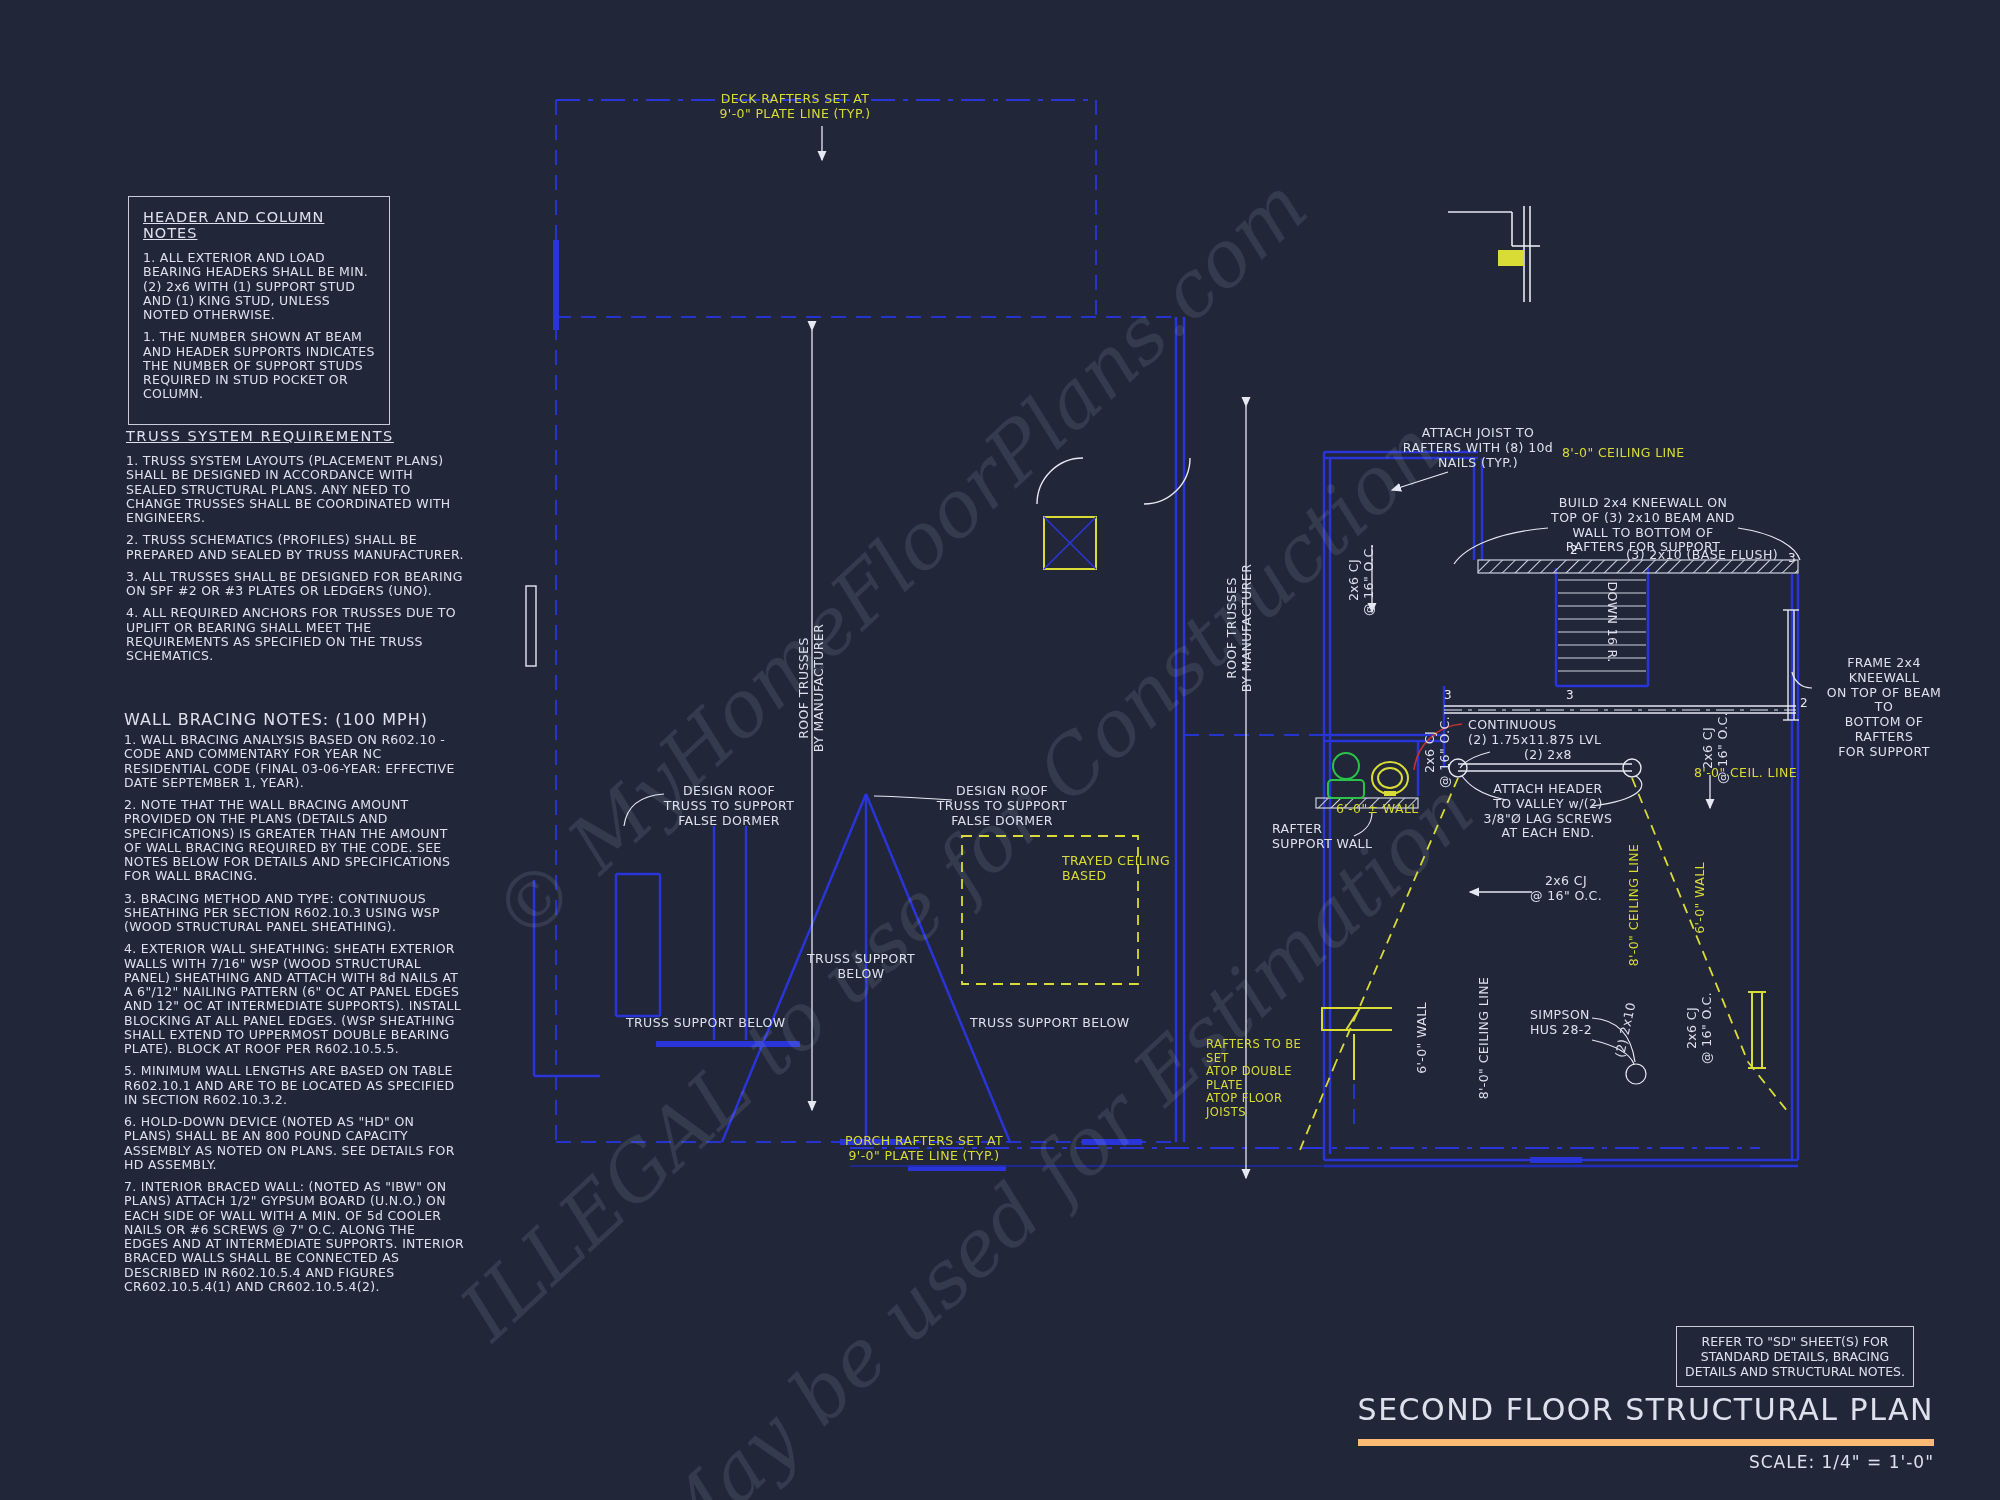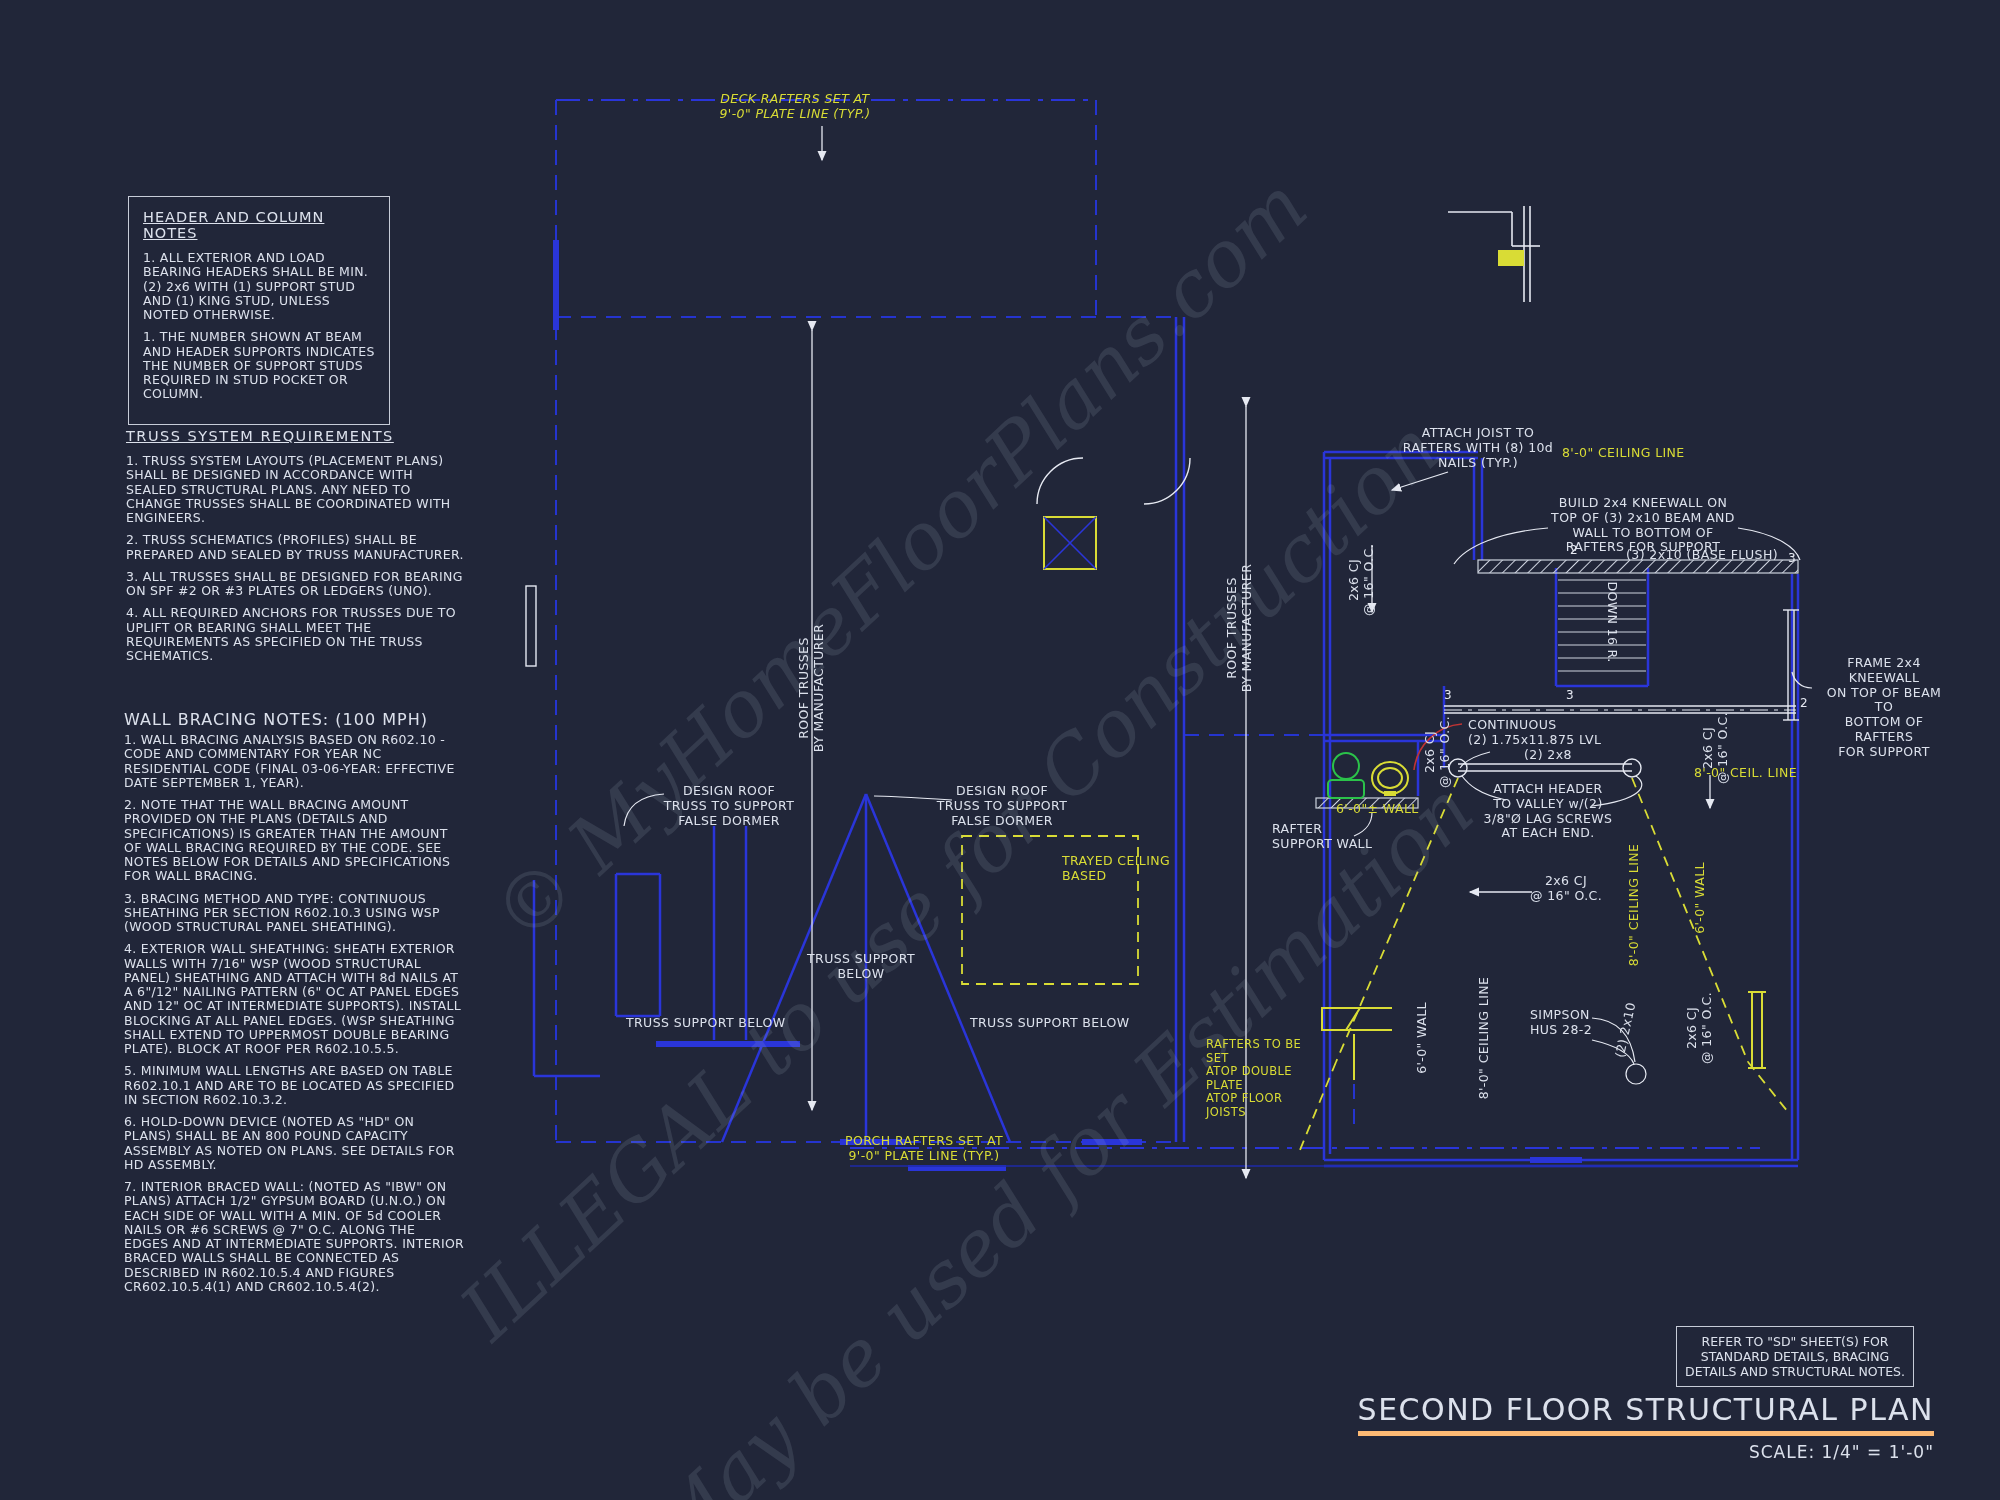--- a/index.html
+++ b/index.html
@@ -15,21 +15,21 @@
   .num{position:absolute;font-size:12px;color:#e6e9f2;}
   
   .notesbox{position:absolute;left:128px;top:196px;width:262px;border:1.5px solid #c7ccd8;
             padding:12px 14px 14px 14px;box-sizing:border-box;}
   .ntitle{font-size:14.5px;letter-spacing:1px;text-decoration:underline;margin-bottom:10px;}
   .nitem{font-size:12.5px;line-height:1.14;letter-spacing:.3px;margin-bottom:8px;}
   .nblock{position:absolute;width:340px;}
   .wm{position:absolute;font-family:"DejaVu Serif",serif;font-style:italic;font-size:78px;
       color:rgba(188,198,218,0.13);white-space:nowrap;transform:translate(-50%,-50%) rotate(-43deg);}
   .titleblk{position:absolute;right:66px;top:1392px;text-align:right;}
-  .tb-title{font-size:30px;letter-spacing:1.5px;border-bottom:5px solid #fdba74;padding-bottom:4px;}
+  .tb-title{font-size:30px;letter-spacing:1.5px;border-bottom:7px solid #fdba74;padding-bottom:12px;}
   .tb-scale{font-size:17px;letter-spacing:1px;margin-top:6px;}
   .sdbox{position:absolute;left:1676px;top:1326px;width:238px;border:1.5px solid #c7ccd8;
          padding:7px 8px;box-sizing:border-box;font-size:12.5px;line-height:1.2;text-align:center;}
 </style>
 </head>
 <body>
 
 <div id="sheet">
 
   <svg width="2000" height="1500" viewBox="0 0 2000 1500">
@@ -234,21 +234,21 @@
     <div class="ntitle" style="font-size:16px;text-decoration:none;margin-bottom:4px;">WALL BRACING NOTES: (100 MPH)</div>
     <div class="nitem">1. WALL BRACING ANALYSIS BASED ON R602.10 - CODE AND COMMENTARY FOR YEAR NC RESIDENTIAL CODE (FINAL 03-06-YEAR: EFFECTIVE DATE SEPTEMBER 1, YEAR).</div>
     <div class="nitem">2. NOTE THAT THE WALL BRACING AMOUNT PROVIDED ON THE PLANS (DETAILS AND SPECIFICATIONS) IS GREATER THAN THE AMOUNT OF WALL BRACING REQUIRED BY THE CODE. SEE NOTES BELOW FOR DETAILS AND SPECIFICATIONS FOR WALL BRACING.</div>
     <div class="nitem">3. BRACING METHOD AND TYPE: CONTINUOUS SHEATHING PER SECTION R602.10.3 USING WSP (WOOD STRUCTURAL PANEL SHEATHING).</div>
     <div class="nitem">4. EXTERIOR WALL SHEATHING: SHEATH EXTERIOR WALLS WITH 7/16" WSP (WOOD STRUCTURAL PANEL) SHEATHING AND ATTACH WITH 8d NAILS AT A 6"/12" NAILING PATTERN (6" OC AT PANEL EDGES AND 12" OC AT INTERMEDIATE SUPPORTS). INSTALL BLOCKING AT ALL PANEL EDGES. (WSP SHEATHING SHALL EXTEND TO UPPERMOST DOUBLE BEARING PLATE). BLOCK AT ROOF PER R602.10.5.5.</div>
     <div class="nitem">5. MINIMUM WALL LENGTHS ARE BASED ON TABLE R602.10.1 AND ARE TO BE LOCATED AS SPECIFIED IN SECTION R602.10.3.2.</div>
     <div class="nitem">6. HOLD-DOWN DEVICE (NOTED AS "HD" ON PLANS) SHALL BE AN 800 POUND CAPACITY ASSEMBLY AS NOTED ON PLANS. SEE DETAILS FOR HD ASSEMBLY.</div>
     <div class="nitem">7. INTERIOR BRACED WALL: (NOTED AS "IBW" ON PLANS) ATTACH 1/2" GYPSUM BOARD (U.N.O.) ON EACH SIDE OF WALL WITH A MIN. OF 5d COOLER NAILS OR #6 SCREWS @ 7" O.C. ALONG THE EDGES AND AT INTERMEDIATE SUPPORTS.  INTERIOR BRACED WALLS SHALL BE CONNECTED AS DESCRIBED IN R602.10.5.4 AND FIGURES CR602.10.5.4(1) AND CR602.10.5.4(2).</div>
   </div>
 
-  <div class="lbl ctr yel" style="left:795px;top:92px;font-style:italic;">DECK RAFTERS SET AT
+  <div class="lbl ctr yel" style="left:795px;top:92px;">DECK RAFTERS SET AT
 9'-0" PLATE LINE (TYP.)</div>
   <div class="lbl ctr yel" style="left:924px;top:1134px;">PORCH RAFTERS SET AT
 9'-0" PLATE LINE (TYP.)</div>
   <div class="lbl ctr" style="left:1478px;top:426px;">ATTACH JOIST TO
 RAFTERS WITH (8) 10d
 NAILS (TYP.)</div>
   <div class="lbl yel" style="left:1562px;top:446px;">8'-0" CEILING LINE</div>
   <div class="lbl ctr" style="left:1643px;top:496px;">BUILD 2x4 KNEEWALL ON
 TOP OF (3) 2x10 BEAM AND
 WALL TO BOTTOM OF

